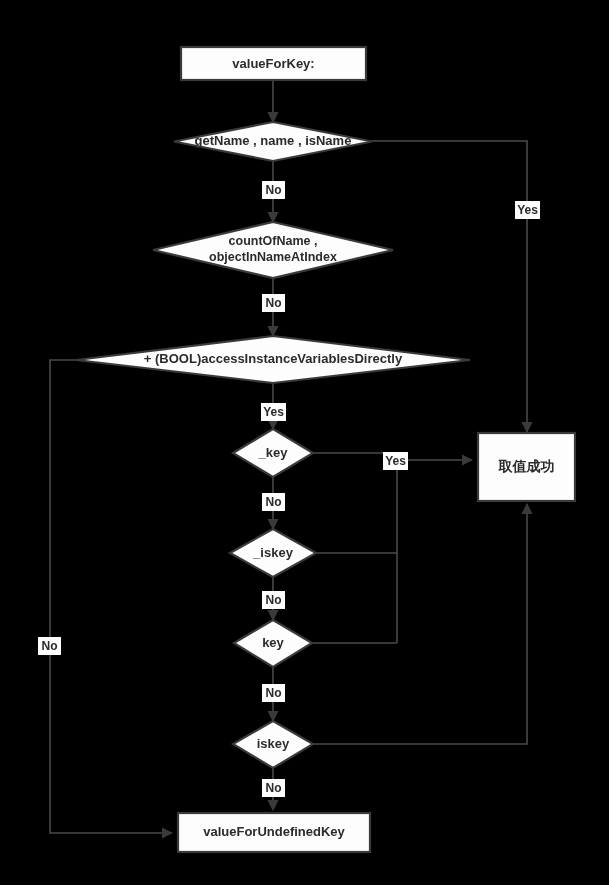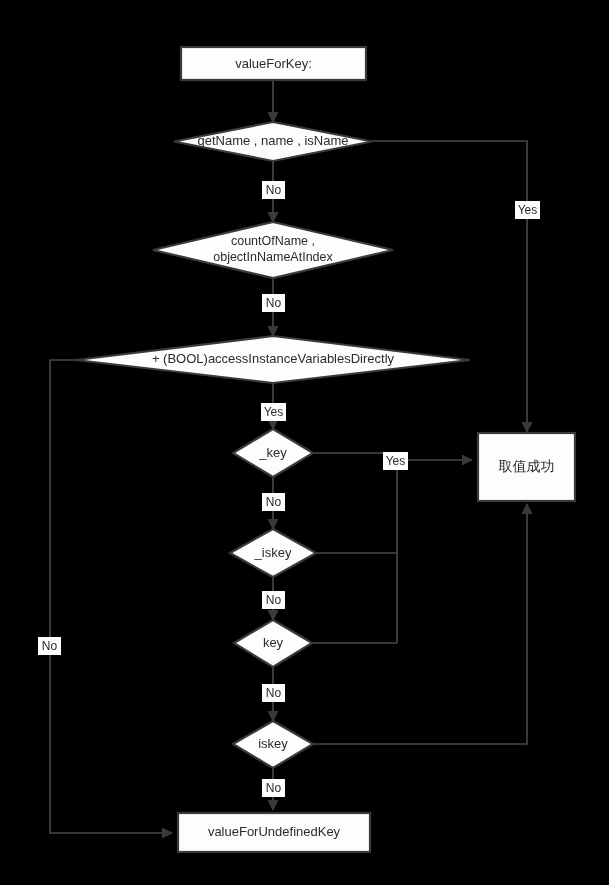--- a/index.html
+++ b/index.html
@@ -9,20 +9,21 @@
   }
   body {
     font-family: "Liberation Sans", sans-serif;
   }
   #canvas {
     position: relative;
     width: 576px;
     height: 885px;
     background: #000000;
     overflow: hidden;
+    font-weight: bold;
   }
   svg#flow {
     position: absolute;
     top: 0;
     left: 0;
     width: 609px;
     height: 885px;
   }
   .node-text {
     font-family: "Liberation Sans", sans-serif;

